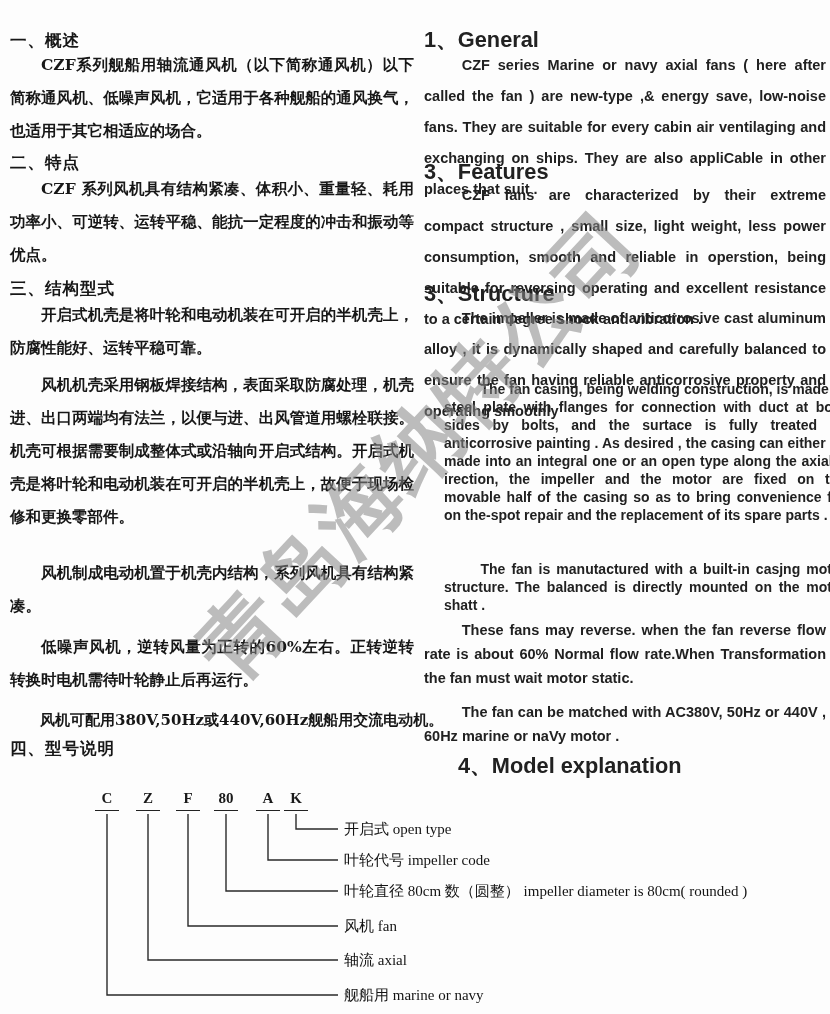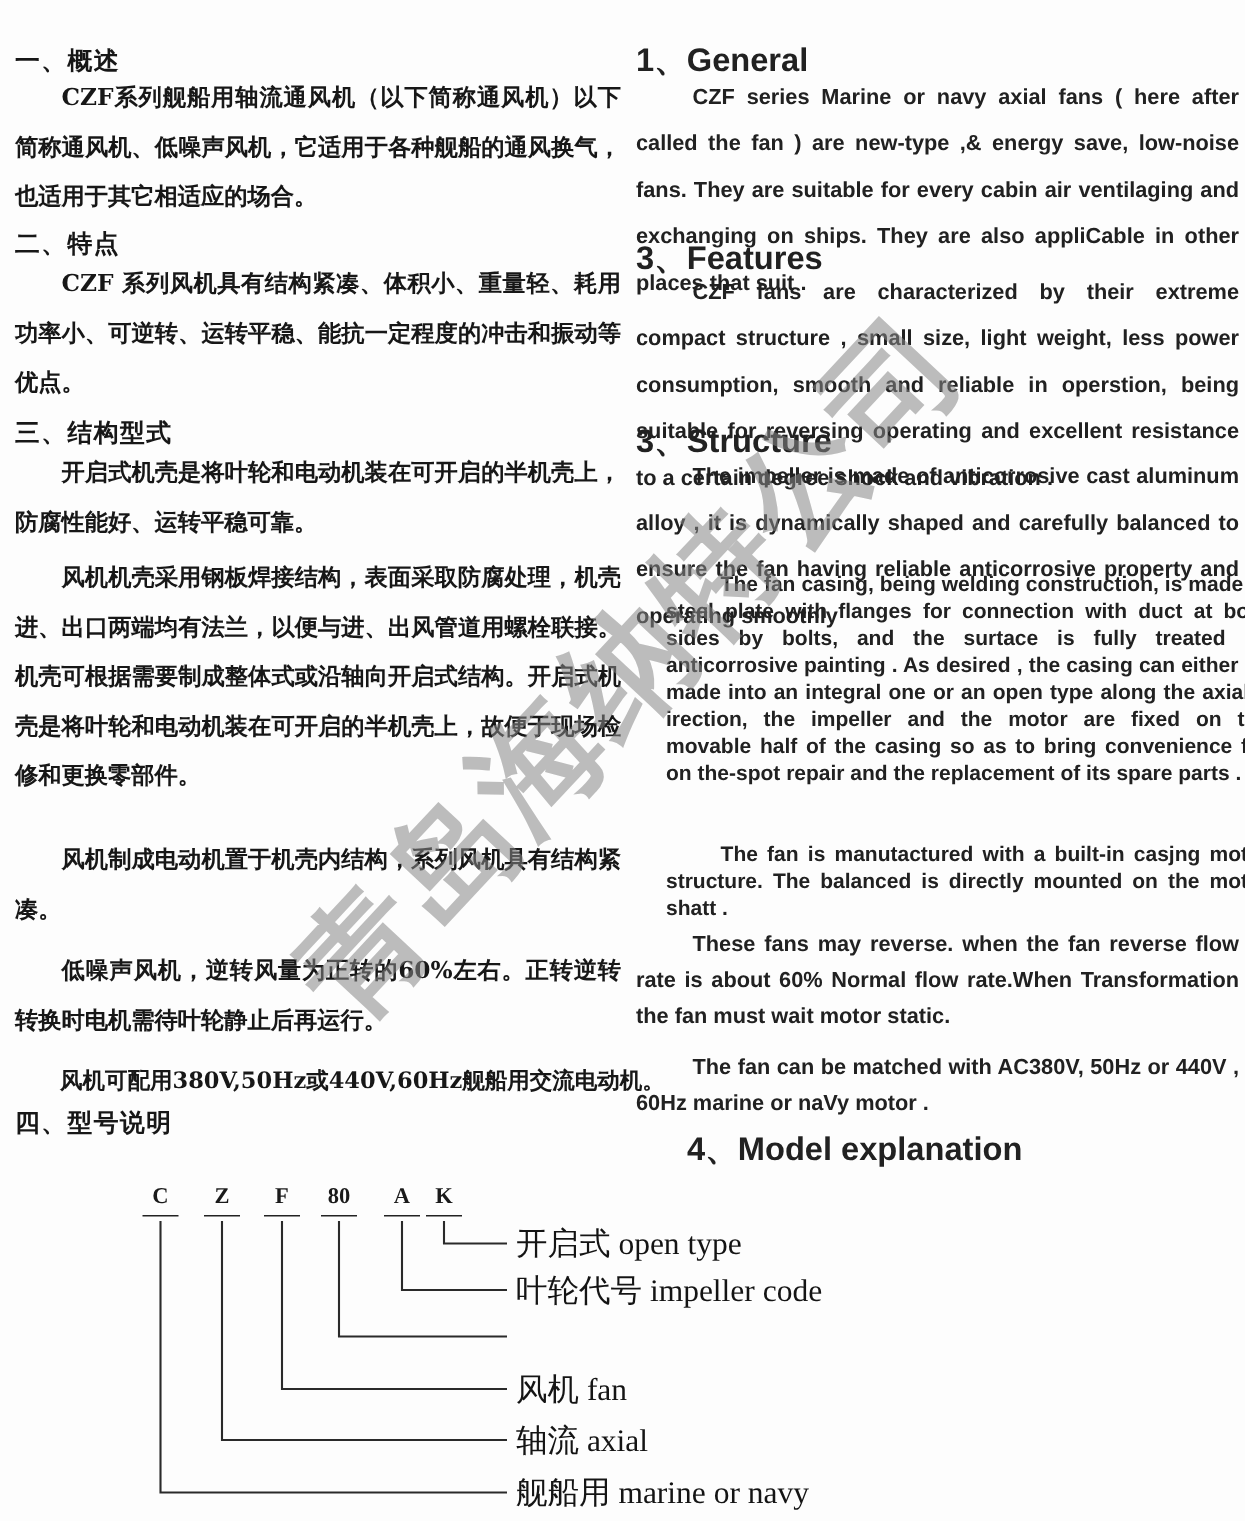--- a/index.html
+++ b/index.html
@@ -38,21 +38,21 @@
   .diagram { position:absolute; left:0; top:788px; width:830px; height:226px;
     font-family:"Liberation Serif", serif; z-index:2; }
   .diagram svg { position:absolute; left:0; top:0; }
   .code-letter {
     position:absolute; top:2px; width:24px; text-align:center;
     font-size:15px; font-weight:bold; color:#1a1a1a;
     border-bottom:1.5px solid #222; padding-bottom:3px; line-height:17px;
   }
   .diag-label {
     position:absolute; left:344px; height:22px; line-height:22px;
-    font-size:21px; color:#141414; white-space:nowrap;
+    font-size:15px; color:#141414; white-space:nowrap;
   }
 </style>
 </head>
 <body>
 
 <div class="page">
 
   <div class="watermark">青岛海纳特公司</div>
 
   <div class="col col-left">
@@ -96,18 +96,19 @@
     </svg>
     <span class="code-letter" style="left:95px">C</span>
     <span class="code-letter" style="left:136px">Z</span>
     <span class="code-letter" style="left:176px">F</span>
     <span class="code-letter" style="left:214px">80</span>
     <span class="code-letter" style="left:256px">A</span>
     <span class="code-letter" style="left:284px">K</span>
 
     <span class="diag-label" style="top:30px">开启式 open type</span>
     <span class="diag-label" style="top:61px">叶轮代号 impeller code</span>
+    <span class="diag-label" style="top:92px">叶轮直径 80cm 数（圆整） impeller diameter is 80cm( rounded )</span>
     <span class="diag-label" style="top:127px">风机 fan</span>
     <span class="diag-label" style="top:161px">轴流 axial</span>
     <span class="diag-label" style="top:196px">舰船用 marine or navy</span>
   </div>
 
 </div>
 
 </body></html>

